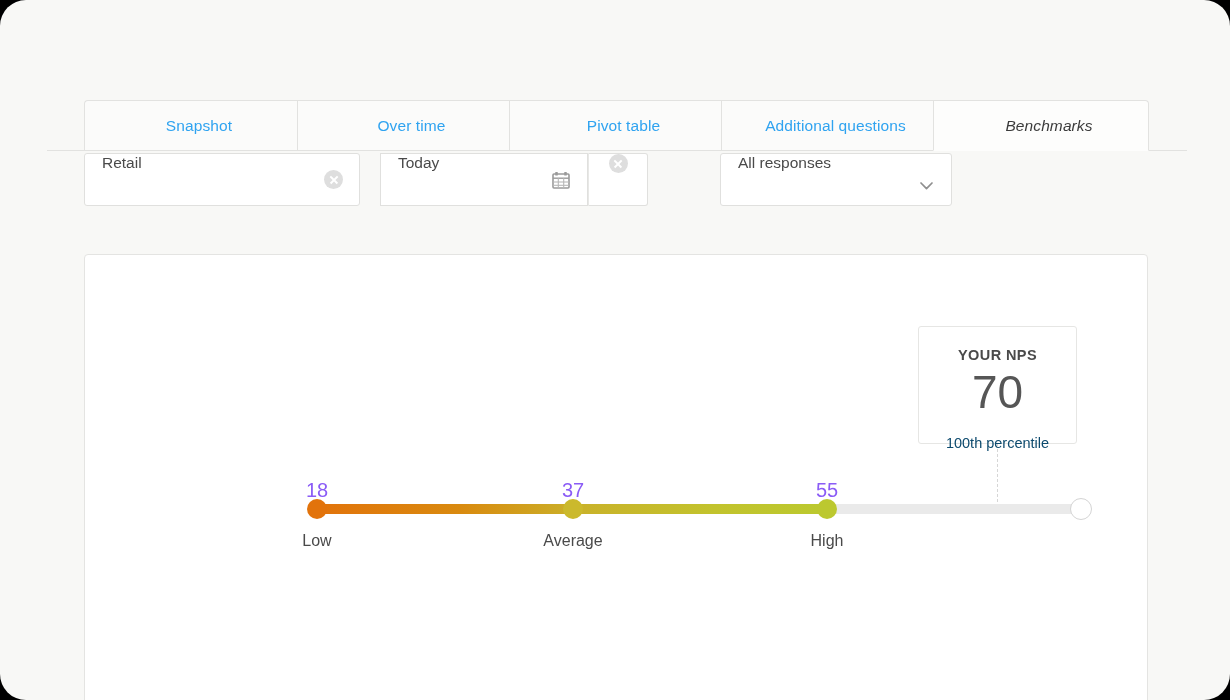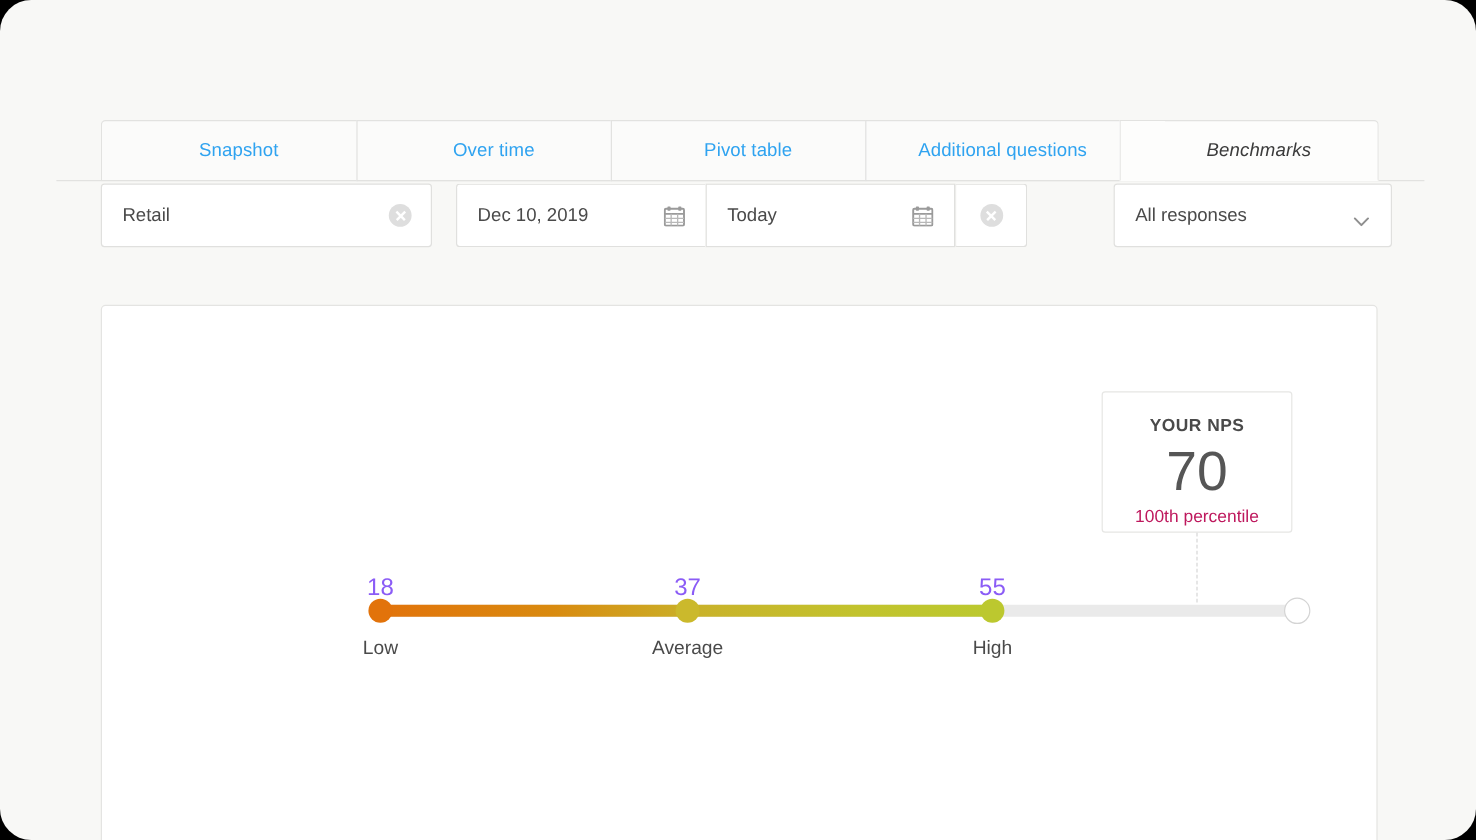--- a/index.html
+++ b/index.html
@@ -88,21 +88,21 @@
     display: flex;
     align-items: center;
   }
   .field {
     box-sizing: border-box;
     height: 53px;
     background: #ffffff;
     border: 1px solid #e0e0de;
     border-radius: 3px;
     display: flex;
-    align-items: center;
+    align-items: flex-start;
     position: relative;
     cursor: text;
   }
   .field-label {
     font-size: 15.5px;
     color: #4a4a4a;
     padding-left: 17px;
     white-space: nowrap;
   }
   .field-industry { width: 276px; }
@@ -201,23 +201,23 @@
     letter-spacing: 0.4px;
   }
   .nps-value {
     margin-top: 3px;
     font-size: 46px;
     color: #565656;
     line-height: 52px;
     font-weight: 300;
   }
   .nps-percentile {
-    margin-top: 5px;
+    margin-top: 17px;
     font-size: 14.5px;
-    color: #be185d;
+    color: #0c4a6e;
   }
 
   .drop-line {
     position: absolute;
     left: 911.5px;
     top: 189px;
     width: 0;
     height: 58px;
     border-left: 1.6px dashed #d6d6d6;
   }
@@ -307,35 +307,20 @@
 
   <div class="filters">
 
     <div class="field field-industry">
       <span class="field-label">Retail</span>
       <span class="clear-circle clear-abs"></span>
     </div>
 
     <div class="filters-gap"></div>
 
-    <div class="field field-date">
-      <span class="field-label">Dec 10, 2019</span>
-      <span class="cal-icon">
-        <svg viewBox="0 0 18 18" width="18" height="18">
-          <rect x="1" y="3" width="16" height="14" rx="1" fill="none" stroke="#9a9a9a" stroke-width="1.6"></rect>
-          <rect x="3.2" y="1" width="2.6" height="3.6" rx="0.6" fill="#9a9a9a"></rect>
-          <rect x="12.2" y="1" width="2.6" height="3.6" rx="0.6" fill="#9a9a9a"></rect>
-          <line x1="1" y1="7.2" x2="17" y2="7.2" stroke="#9a9a9a" stroke-width="1.4"></line>
-          <line x1="6.3" y1="7.2" x2="6.3" y2="17" stroke="#b8b8b8" stroke-width="1.1"></line>
-          <line x1="11.7" y1="7.2" x2="11.7" y2="17" stroke="#b8b8b8" stroke-width="1.1"></line>
-          <line x1="1" y1="11" x2="17" y2="11" stroke="#b8b8b8" stroke-width="1.1"></line>
-          <line x1="1" y1="14.3" x2="17" y2="14.3" stroke="#b8b8b8" stroke-width="1.1"></line>
-        </svg>
-      </span>
-    </div>
 
     <div class="field field-date2">
       <span class="field-label">Today</span>
       <span class="cal-icon">
         <svg viewBox="0 0 18 18" width="18" height="18">
           <rect x="1" y="3" width="16" height="14" rx="1" fill="none" stroke="#9a9a9a" stroke-width="1.6"></rect>
           <rect x="3.2" y="1" width="2.6" height="3.6" rx="0.6" fill="#9a9a9a"></rect>
           <rect x="12.2" y="1" width="2.6" height="3.6" rx="0.6" fill="#9a9a9a"></rect>
           <line x1="1" y1="7.2" x2="17" y2="7.2" stroke="#9a9a9a" stroke-width="1.4"></line>
           <line x1="6.3" y1="7.2" x2="6.3" y2="17" stroke="#b8b8b8" stroke-width="1.1"></line>

